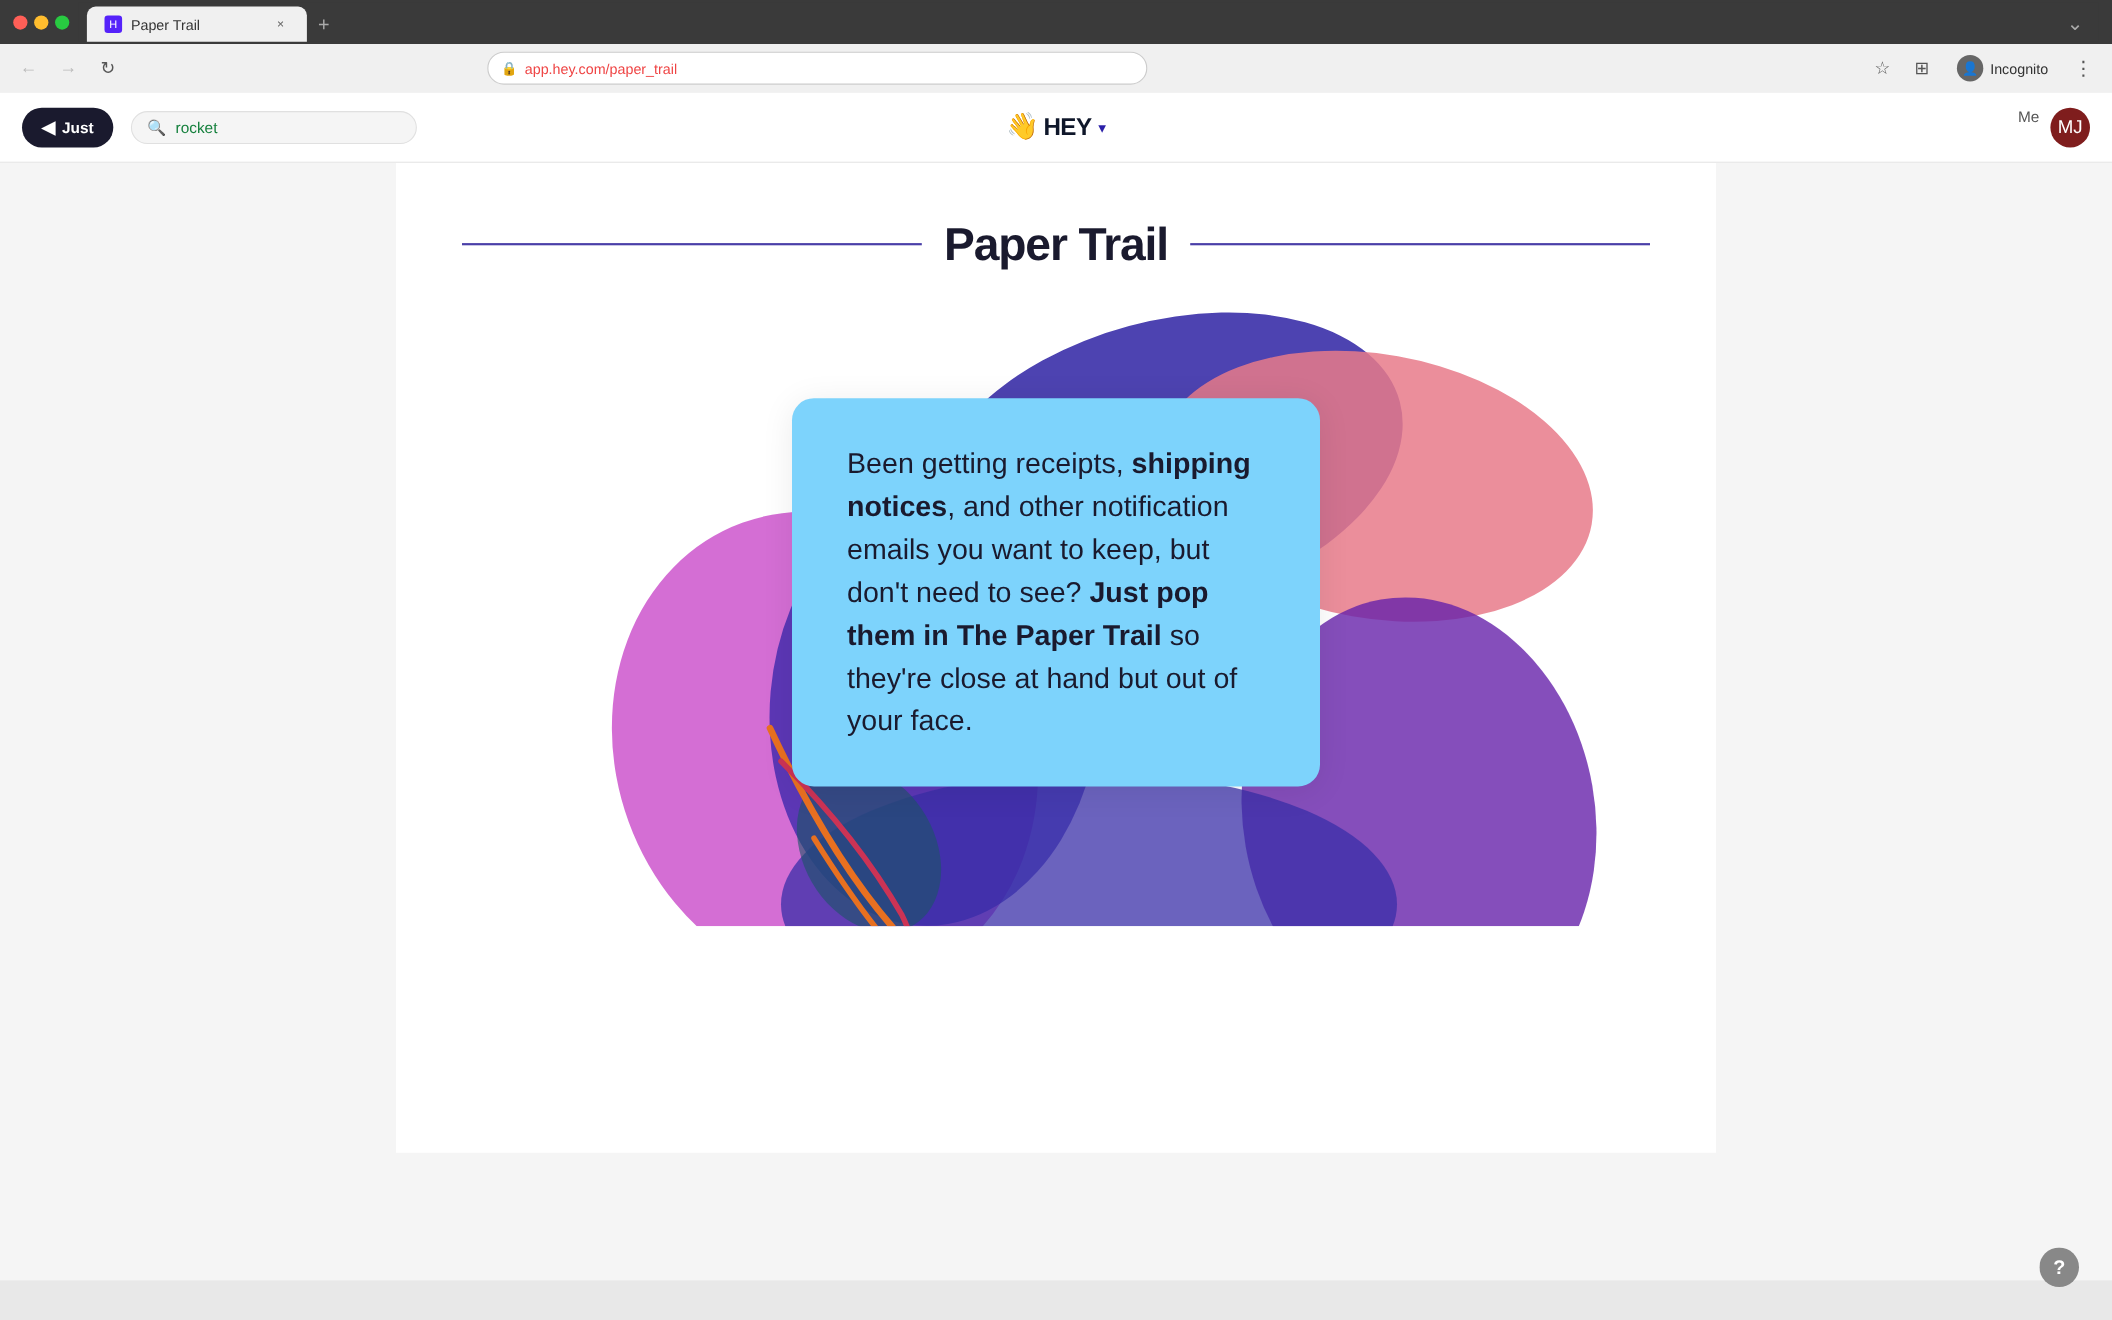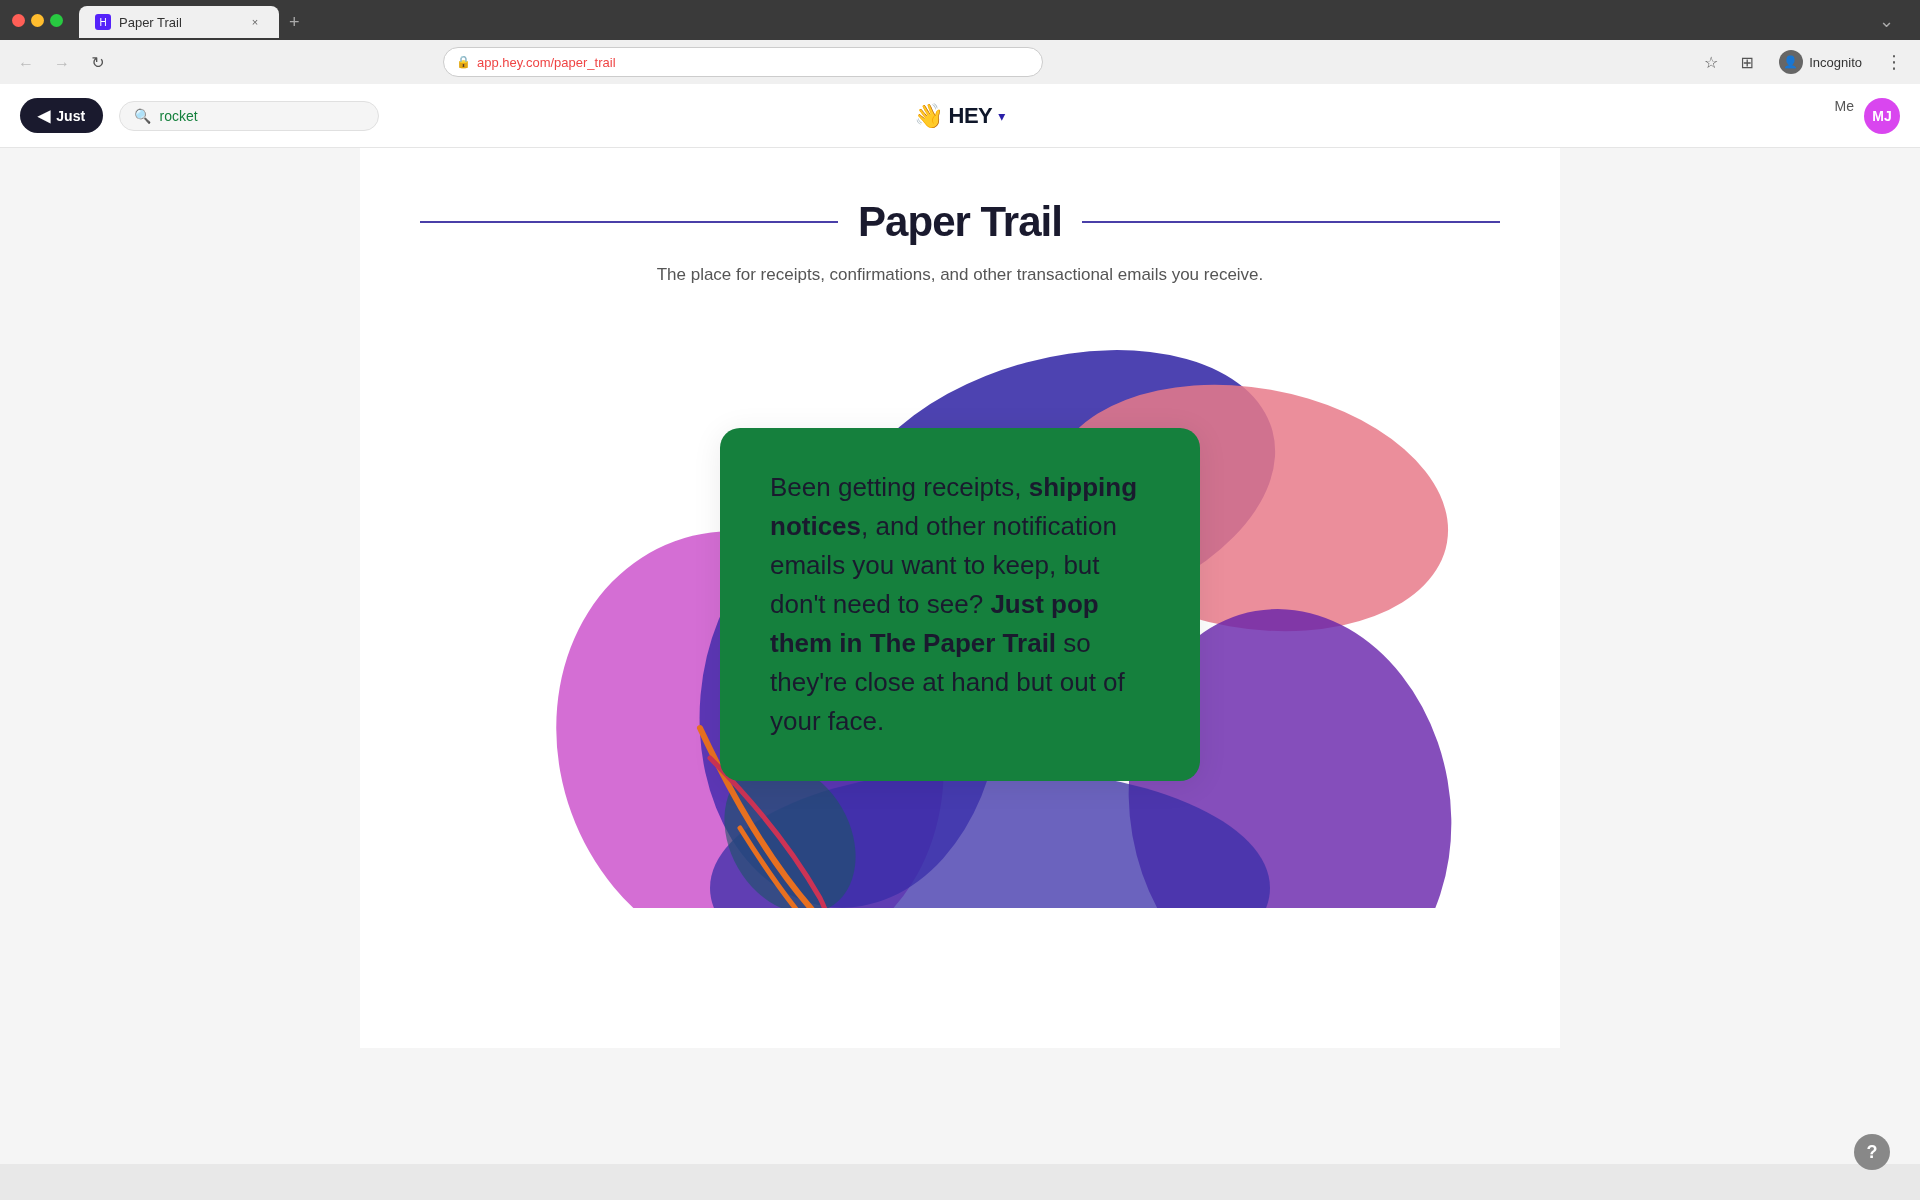--- a/index.html
+++ b/index.html
@@ -267,27 +267,27 @@
     }
     .me-label {
       font-size: 14px;
       color: #555;
       font-weight: 500;
     }
     .user-avatar {
       width: 36px;
       height: 36px;
       border-radius: 50%;
-      background: #d946ef;
+      background: #7f1d1d;
       display: flex;
       align-items: center;
       justify-content: center;
       color: white;
-      font-size: 14px;
-      font-weight: 700;
+      font-size: 17px;
+      font-weight: 400;
       cursor: pointer;
     }
 
     
     .main-content {
       background: white;
       margin: 0 auto;
       max-width: 1200px;
       min-height: 900px;
       padding: 0 60px 60px;
@@ -323,21 +323,21 @@
     .illustration-area {
       position: relative;
       width: 100%;
       height: 580px;
       overflow: hidden;
     }
 
     
     .content-card {
       position: absolute;
-      background: #15803d;
+      background: #7dd3fc;
       border-radius: 20px;
       padding: 40px 50px;
       width: 480px;
       left: 50%;
       top: 100px;
       transform: translateX(-50%);
       z-index: 10;
       box-shadow: 0 4px 30px rgba(0,0,0,0.08);
     }
     .card-text {
@@ -448,21 +448,20 @@
     </div>
   </div>
 
   <div class="main-content">
 
     <div class="paper-trail-header">
       <div class="header-line"></div>
       <h1 class="paper-trail-title">Paper Trail</h1>
       <div class="header-line"></div>
     </div>
-    <p class="paper-trail-subtitle">The place for receipts, confirmations, and other transactional emails you receive.</p>
 
     <div class="illustration-area">
 
       <svg class="shapes-svg" viewBox="0 0 1080 580" xmlns="http://www.w3.org/2000/svg">
 
         <ellipse cx="640" cy="160" rx="220" ry="130" fill="#3a2fa8" opacity="0.9" transform="rotate(-15 640 160)"></ellipse>
 
         <ellipse cx="830" cy="180" rx="200" ry="120" fill="#e87a8a" opacity="0.85" transform="rotate(10 830 180)"></ellipse>
 
         <ellipse cx="330" cy="420" rx="190" ry="220" fill="#cc55cc" opacity="0.85" transform="rotate(-20 330 420)"></ellipse>

